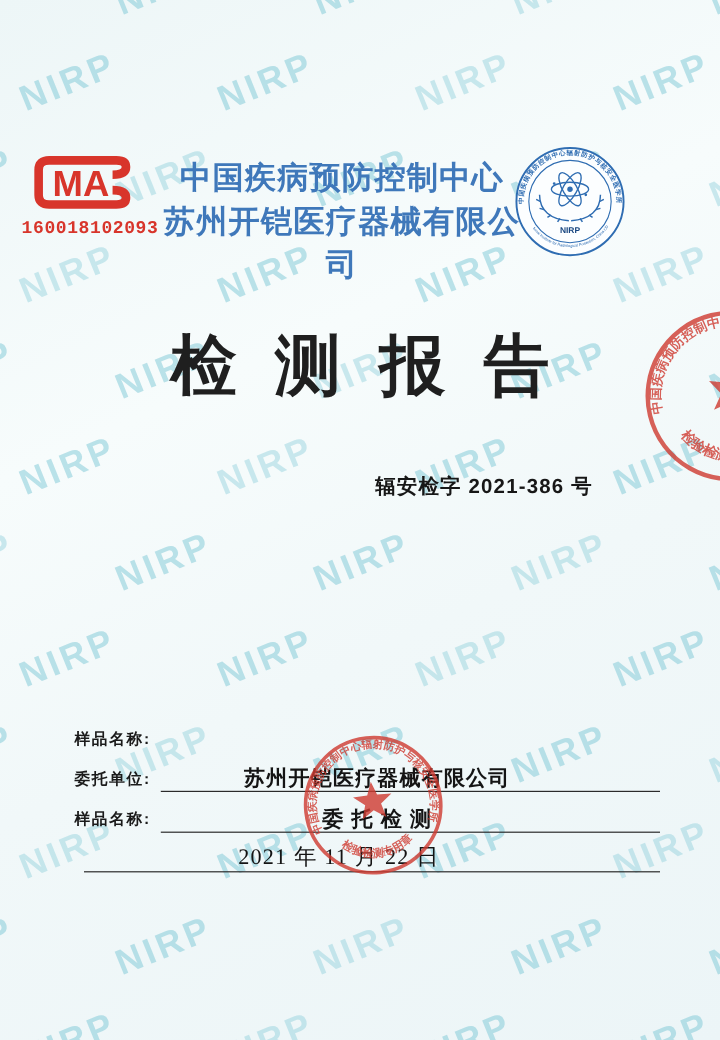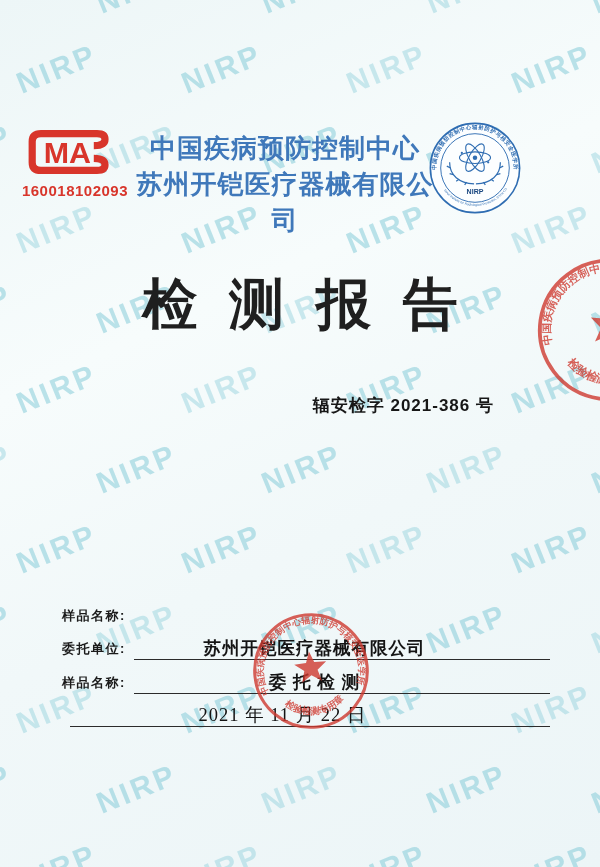--- a/index.html
+++ b/index.html
@@ -14,21 +14,21 @@
     position:absolute; transform:rotate(-22deg);
     font-weight:bold; font-size:30px; letter-spacing:3px;
     color:rgba(124,199,214,0.50);
     font-family:"Liberation Sans",sans-serif; white-space:nowrap;
   }
   
   .cma { position:absolute; left:14px; top:124px; width:118px; text-align:center; }
   .cma svg { display:block; }
   .cma-number {
     margin-top:2px; padding-left:4px;
-    color:#d8352b; font-weight:bold; font-size:15px; letter-spacing:0.5px;
+    color:#d8352b; font-weight:bold; font-size:15px; letter-spacing:0.5px;font-family:Liberation Mono, monospace;
   }
   .org {
     position:absolute; left:132px; top:130px; width:306px; text-align:center;
     color:#3f78ba; font-weight:bold; font-size:26px; line-height:36px; letter-spacing:1px;
   }
   .emblem { position:absolute; left:428px; top:121px; width:94px; height:94px; }
   
   .doc-title {
     position:absolute; top:268px; left:0; width:100%; text-align:center;
     font-size:55px; font-weight:bold; color:#1f1f1f;

